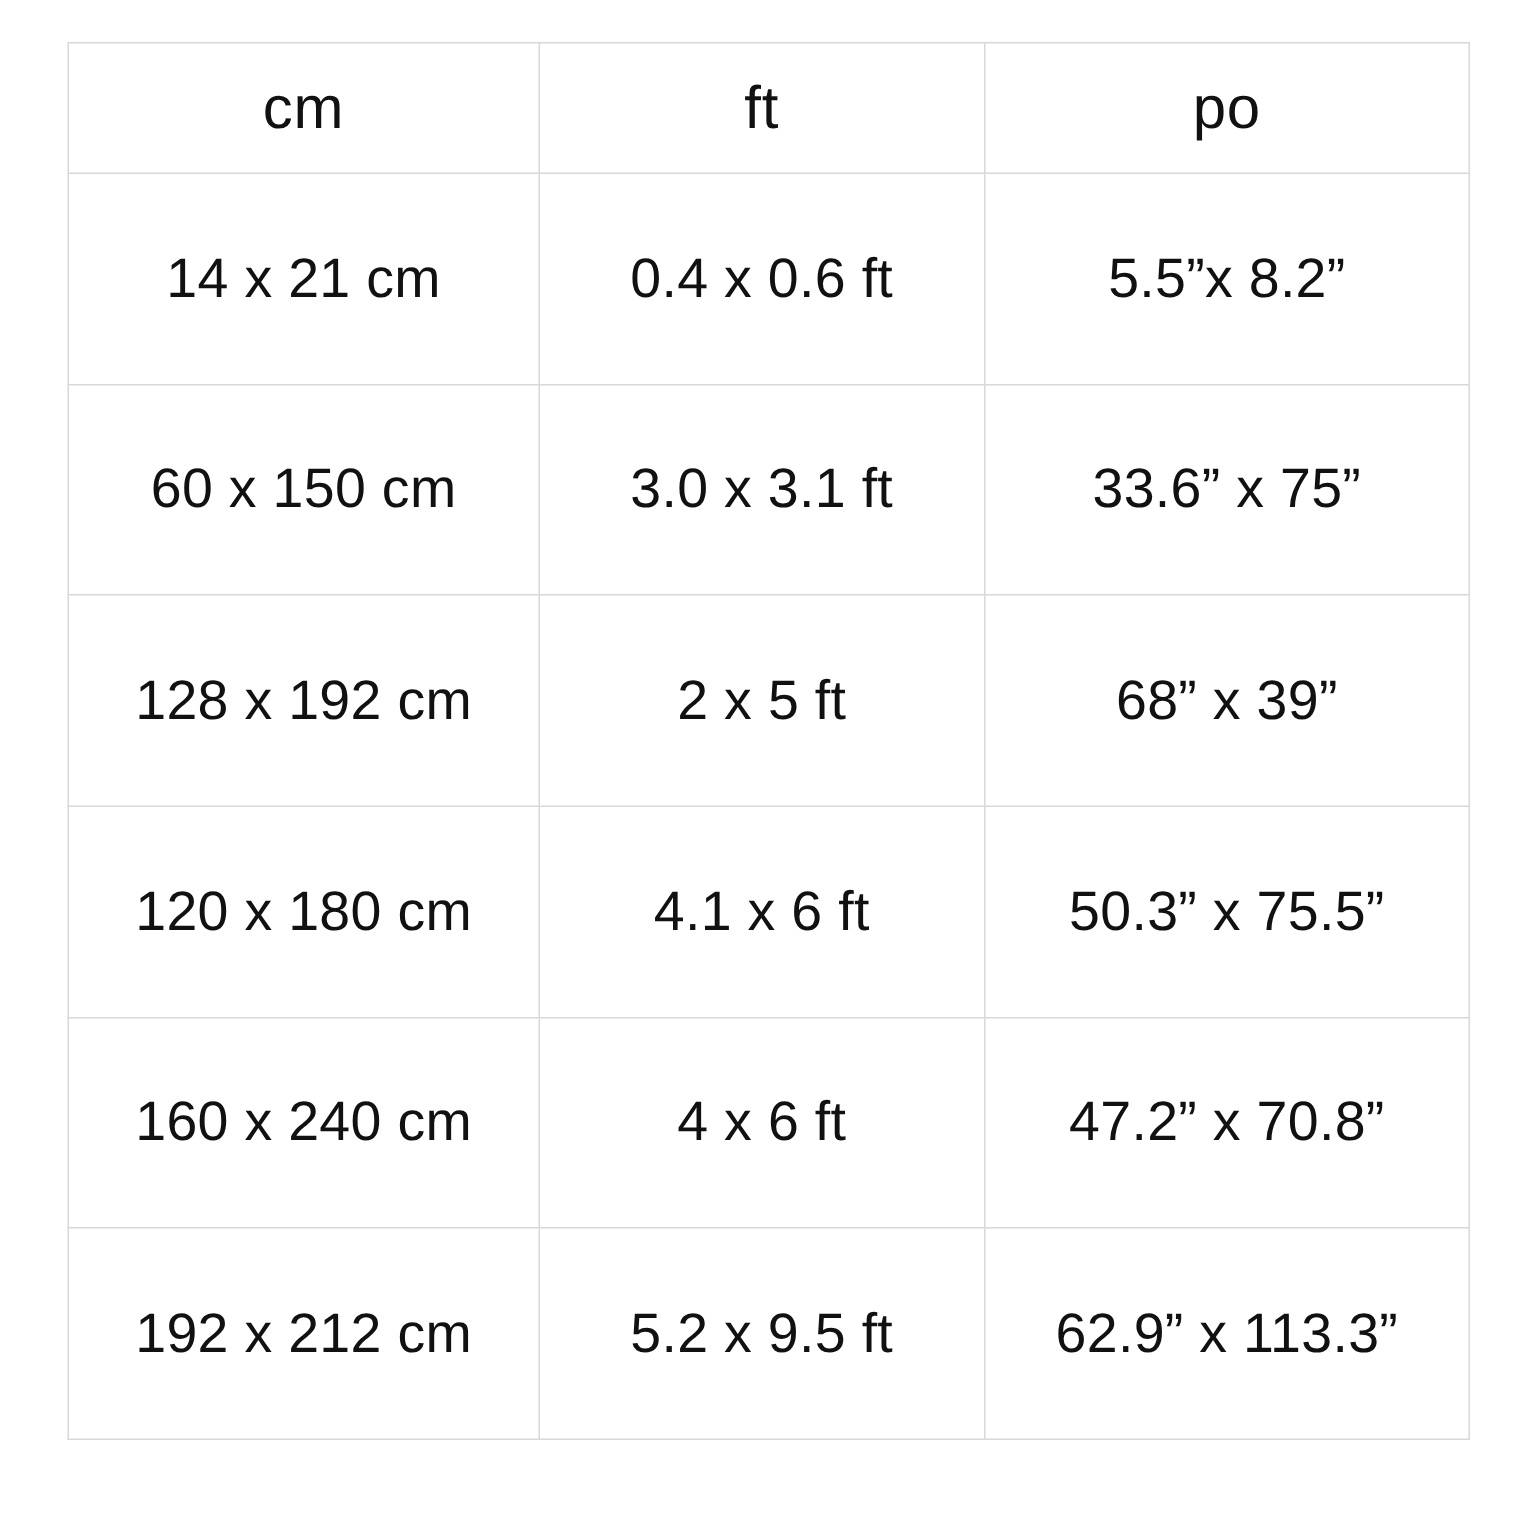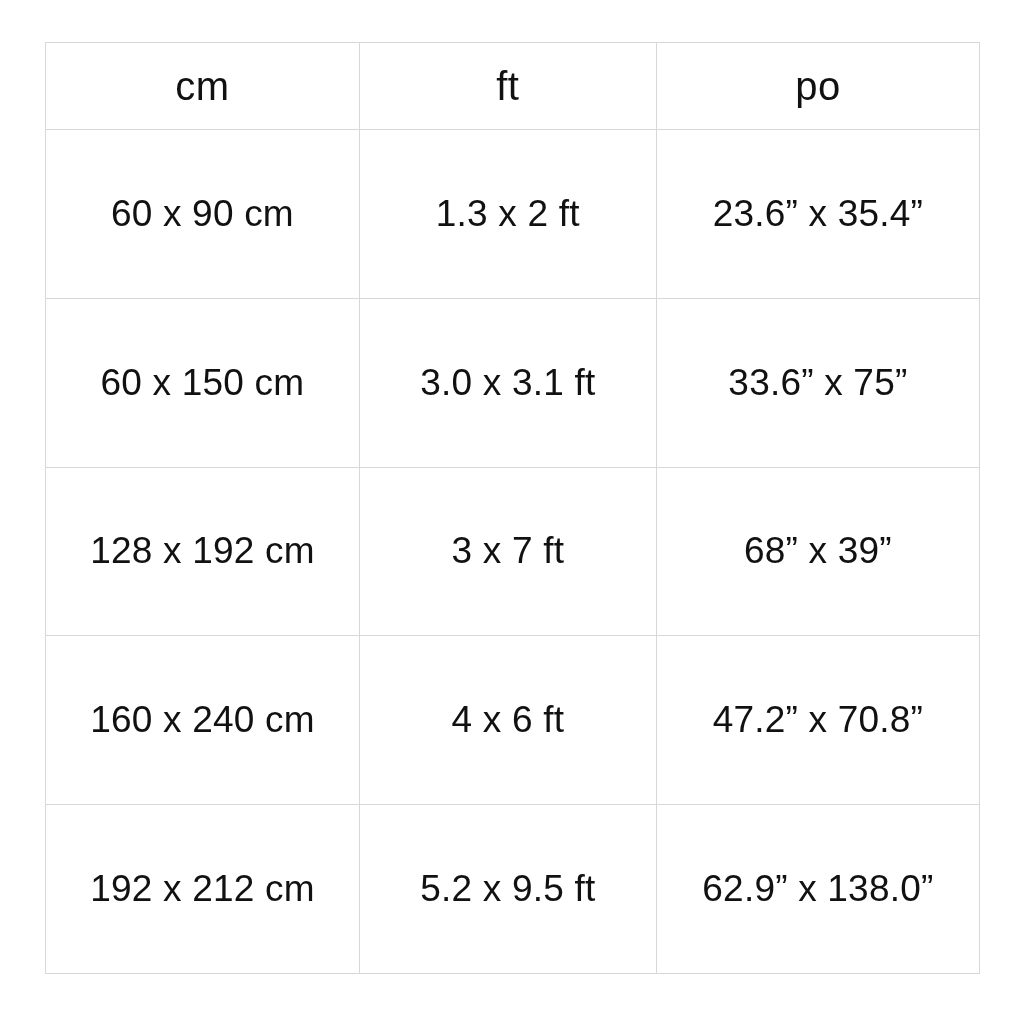--- a/index.html
+++ b/index.html
@@ -14,21 +14,21 @@
   .page {
     width: 1024px;
     height: 1024px;
     position: relative;
     background: #ffffff;
     box-sizing: border-box;
   }
   .table-wrap {
     position: absolute;
     left: 45px;
-    top: 42px;
+    top: 28px;
     width: 935px;
     height: 932px;
   }
   table.size-table {
     border-collapse: collapse;
     width: 100%;
     height: 100%;
     table-layout: fixed;
   }
   table.size-table col.col-cm { width: 33.6%; }
@@ -71,40 +71,45 @@
       </colgroup>
       <thead>
         <tr>
           <th>cm</th>
           <th>ft</th>
           <th>po</th>
         </tr>
       </thead>
       <tbody>
         <tr>
-          <td>60 x 90 cm</td>
-          <td>1.3 x 2 ft</td>
-          <td>23.6” x 35.4”</td>
+          <td>14 x 21 cm</td>
+          <td>0.4 x 0.6 ft</td>
+          <td>5.5”x 8.2”</td>
         </tr>
         <tr>
           <td>60 x 150 cm</td>
           <td>3.0 x 3.1 ft</td>
           <td>33.6” x 75”</td>
         </tr>
         <tr>
           <td>128 x 192 cm</td>
-          <td>3 x 7 ft</td>
+          <td>2 x 5 ft</td>
           <td>68” x 39”</td>
+        </tr>
+        <tr>
+          <td>120 x 180 cm</td>
+          <td>4.1 x 6 ft</td>
+          <td>50.3” x 75.5”</td>
         </tr>
         <tr>
           <td>160 x 240 cm</td>
           <td>4 x 6 ft</td>
           <td>47.2” x 70.8”</td>
         </tr>
         <tr>
           <td>192 x 212 cm</td>
           <td>5.2 x 9.5 ft</td>
-          <td>62.9” x 138.0”</td>
+          <td>62.9” x 113.3”</td>
         </tr>
       </tbody>
     </table>
   </div>
 </div>
 
 </body></html>

